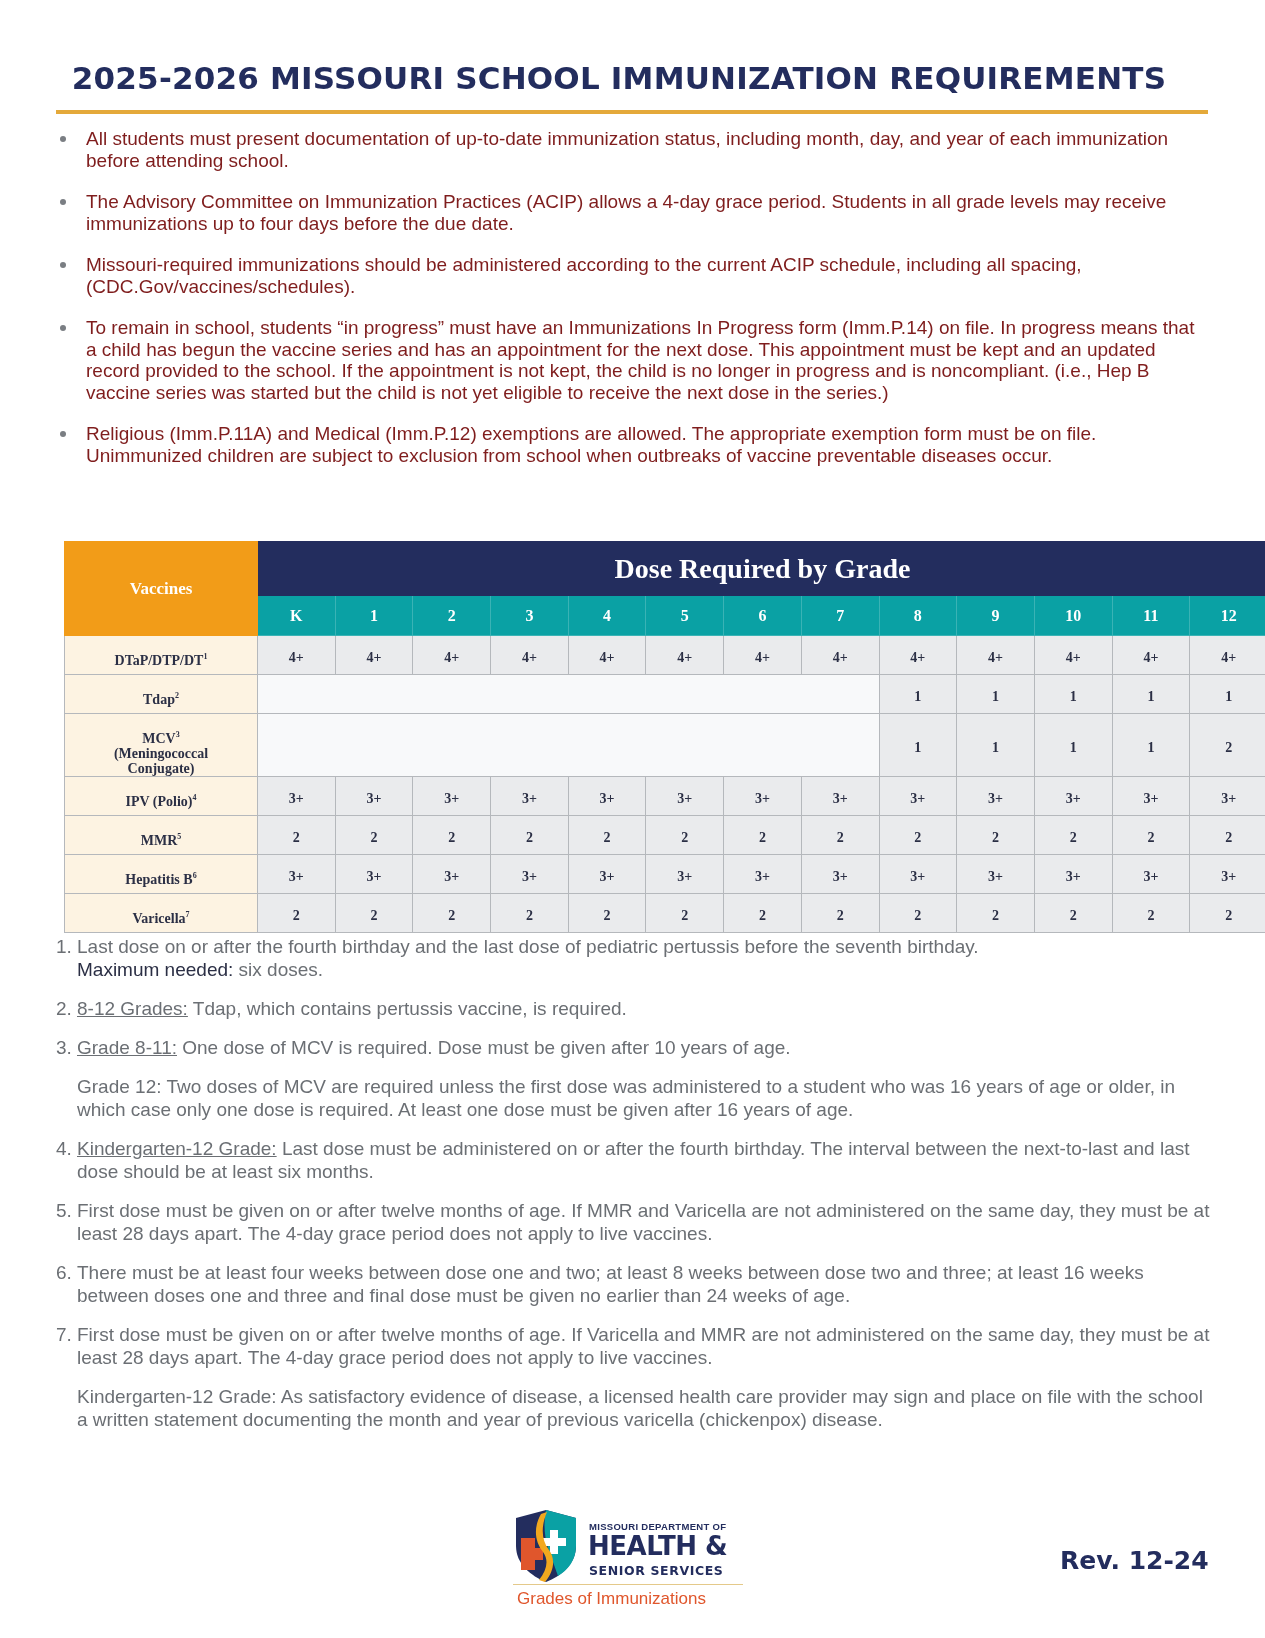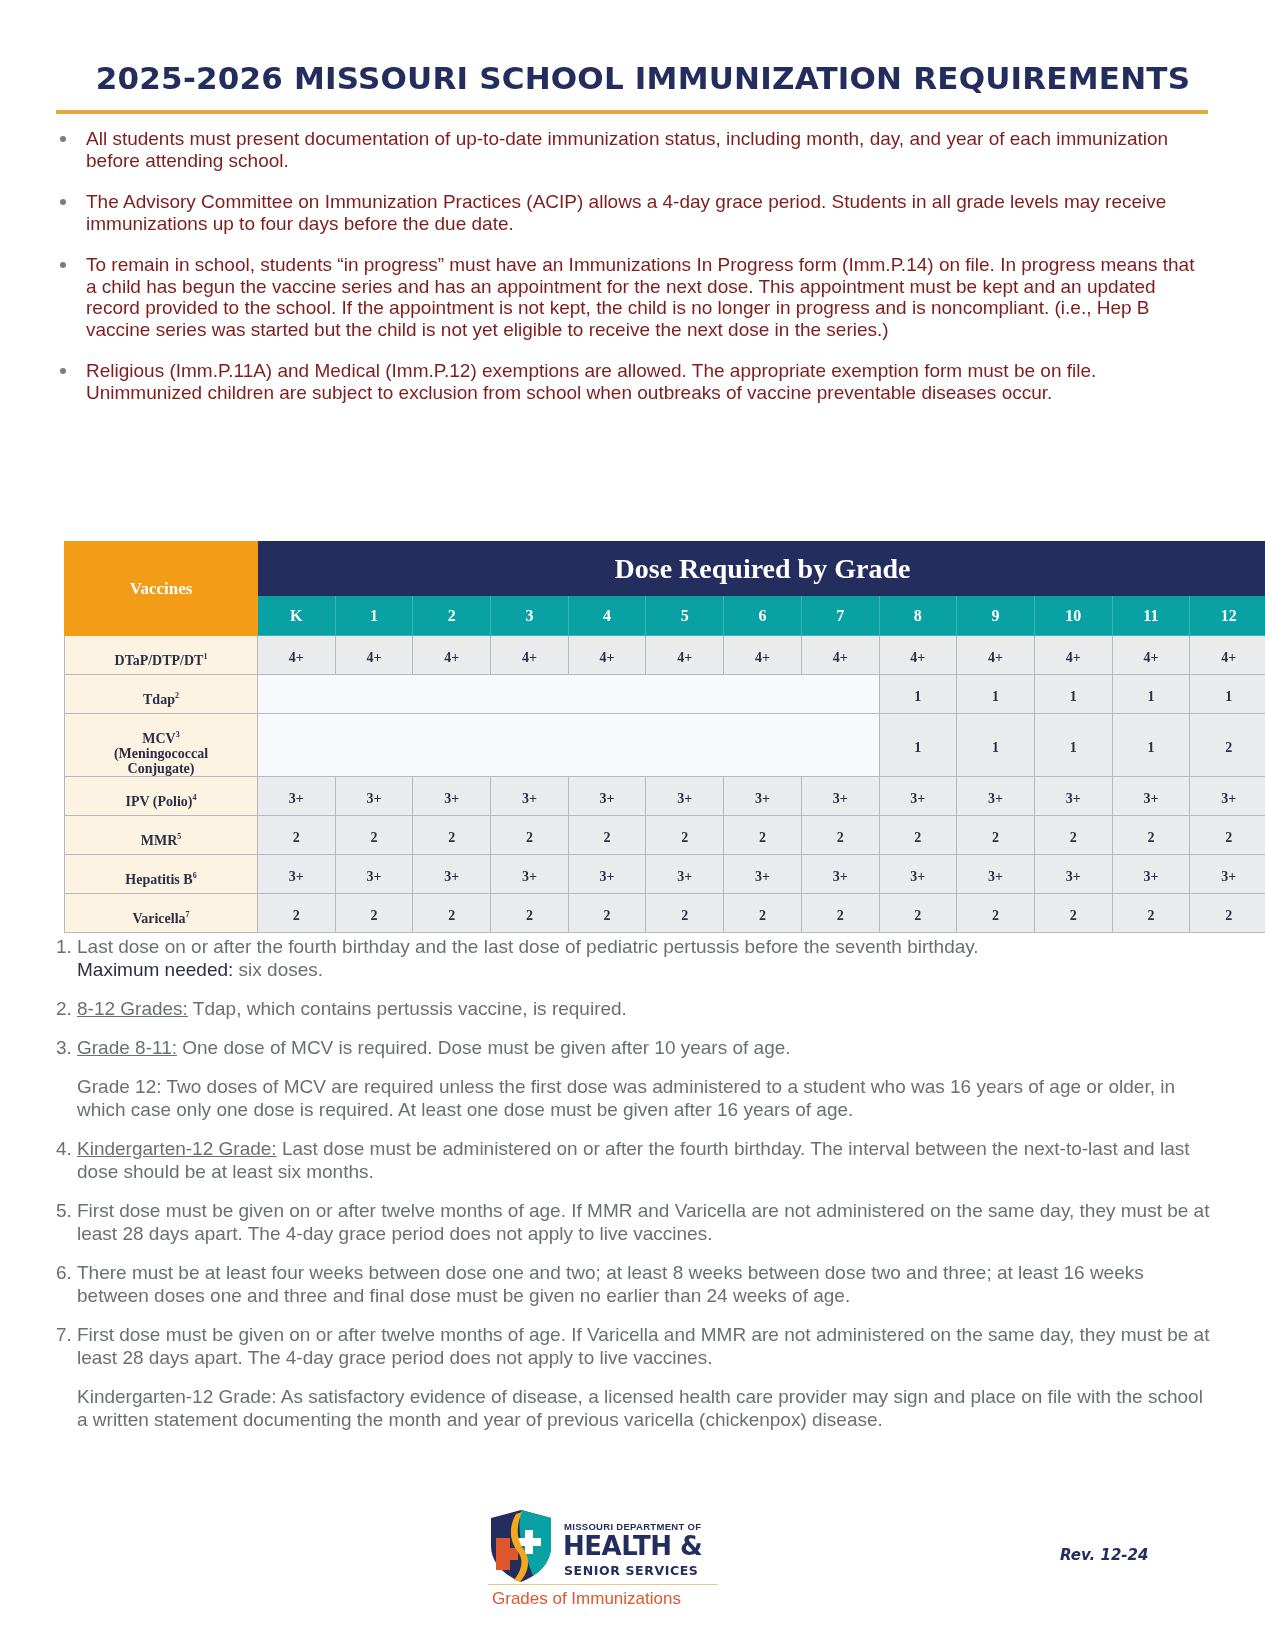--- a/index.html
+++ b/index.html
@@ -1,19 +1,19 @@
 <!DOCTYPE html>
 <html><head>
 <meta charset="utf-8">
 <style>
   * { box-sizing: border-box; margin: 0; padding: 0; }
   html, body { width: 1265px; height: 1638px; background: #ffffff; }
   body { font-family: "Liberation Sans", sans-serif; color: #6b6f74; position: relative; overflow: hidden; }
 
-  .title { position: absolute; left: 68px; top: 60px; width: 1150px; text-align: center;
+  .title { position: absolute; left: 44px; top: 60px; width: 1150px; text-align: center;
     font-family: "DejaVu Sans", sans-serif; font-weight: bold; font-size: 31px; color: #232d5e; letter-spacing: 0.2px; }
   .title-rule { position: absolute; left: 56px; top: 110px; width: 1152px; height: 4px; background: #e4a93a; }
 
   .bullets { position: absolute; left: 56px; top: 128px; width: 1150px; list-style: none; }
   .bullets li { position: relative; padding-left: 30px; font-size: 19px; line-height: 21.5px; margin-bottom: 20px; color: #7f1d1d; }
   .bullets li .dot { position: absolute; left: 4px; top: 8px; width: 6px; height: 6px; border-radius: 50%; background: #7a7e83; }
 
   table.vax { position: absolute; left: 64px; top: 541px; width: 1204px; border-collapse: collapse; table-layout: fixed;
     font-family: Liberation Serif, serif; }
   table.vax th, table.vax td { border: 1px solid #b5b8bc; text-align: center; }
@@ -27,39 +27,40 @@
   tr.r { height: 39px; }
   tr.r-tall { height: 53px; }
 
   .notes { position: absolute; left: 56px; top: 935px; width: 1155px; font-size: 19px; line-height: 23px; color: #6b6f74; }
   .note { position: relative; padding-left: 21px; margin-bottom: 16px; }
   .note .num { position: absolute; left: 0; top: 0; }
   .note .dark { color: #2b2f45; }
   .note .u { text-decoration: underline; text-align: center; }
   .sub { padding-left: 21px; margin-bottom: 16px; }
 
-  .logo { position: absolute; left: 488px; top: 1505px; width: 230px; height: 110px; }
+  .logo { position: absolute; left: 513px; top: 1505px; width: 230px; height: 110px; }
   .logo .shield { position: absolute; left: 0; top: 3px; width: 66px; height: 75px; }
   .logo .l1 { position: absolute; left: 76px; top: 16px; font-size: 9.5px; font-weight: bold; color: #232d5e; letter-spacing: 0.3px; }
   .logo .l2 { position: absolute; left: 75px; top: 26px; font-size: 26px; font-weight: 900; color: #232d5e; font-family: "DejaVu Sans", sans-serif; letter-spacing: -0.5px; }
   .logo .l3 { position: absolute; left: 76px; top: 58px; font-size: 12.5px; font-weight: bold; color: #232d5e; letter-spacing: 0.6px; font-family: "DejaVu Sans", sans-serif; }
   .logo .rule { position: absolute; left: 0; top: 79px; width: 230px; height: 1px; background: #e4c98a; }
   .logo .l4 { position: absolute; left: 4px; top: 84px; font-size: 17px; color: #e0562c; }
 
-  .rev { position: absolute; left: 1060px; top: 1546px; font-size: 15px; font-weight: bold; color: #232d5e; font-family: "DejaVu Sans", sans-serif; font-style: italic; }
+  .rev { position: absolute; left: 1060px; top: 1546px; font-size: 25px; font-weight: bold; color: #232d5e; font-family: "DejaVu Sans", sans-serif; }
 </style>
 </head>
 <body>
 
 <div class="title">2025-2026 MISSOURI SCHOOL IMMUNIZATION REQUIREMENTS</div>
 <div class="title-rule"></div>
 
 <ul class="bullets">
   <li><span class="dot"></span><span>All students must present documentation of up-to-date immunization status, including month, day, and year of each immunization before attending school.</span></li>
   <li><span class="dot"></span><span>The Advisory Committee on Immunization Practices (ACIP) allows a 4-day grace period. Students in all grade levels may receive immunizations up to four days before the due date.</span></li>
+  <li><span class="dot"></span><span>Missouri-required immunizations should be administered according to the current ACIP schedule, including all spacing, (CDC.Gov/vaccines/schedules).</span></li>
   <li><span class="dot"></span><span>To remain in school, students “in progress” must have an Immunizations In Progress form (Imm.P.14) on file. In progress means that a child has begun the vaccine series and has an appointment for the next dose. This appointment must be kept and an updated record provided to the school. If the appointment is not kept, the child is no longer in progress and is noncompliant. (i.e., Hep B vaccine series was started but the child is not yet eligible to receive the next dose in the series.)</span></li>
   <li><span class="dot"></span><span>Religious (Imm.P.11A) and Medical (Imm.P.12) exemptions are allowed. The appropriate exemption form must be on file. Unimmunized children are subject to exclusion from school when outbreaks of vaccine preventable diseases occur.</span></li>
 </ul>
 
 <table class="vax">
   <thead>
     <tr>
       <th class="th-vaccines" rowspan="2">Vaccines</th>
       <th class="th-dose" colspan="13">Dose Required by Grade</th>
     </tr>

